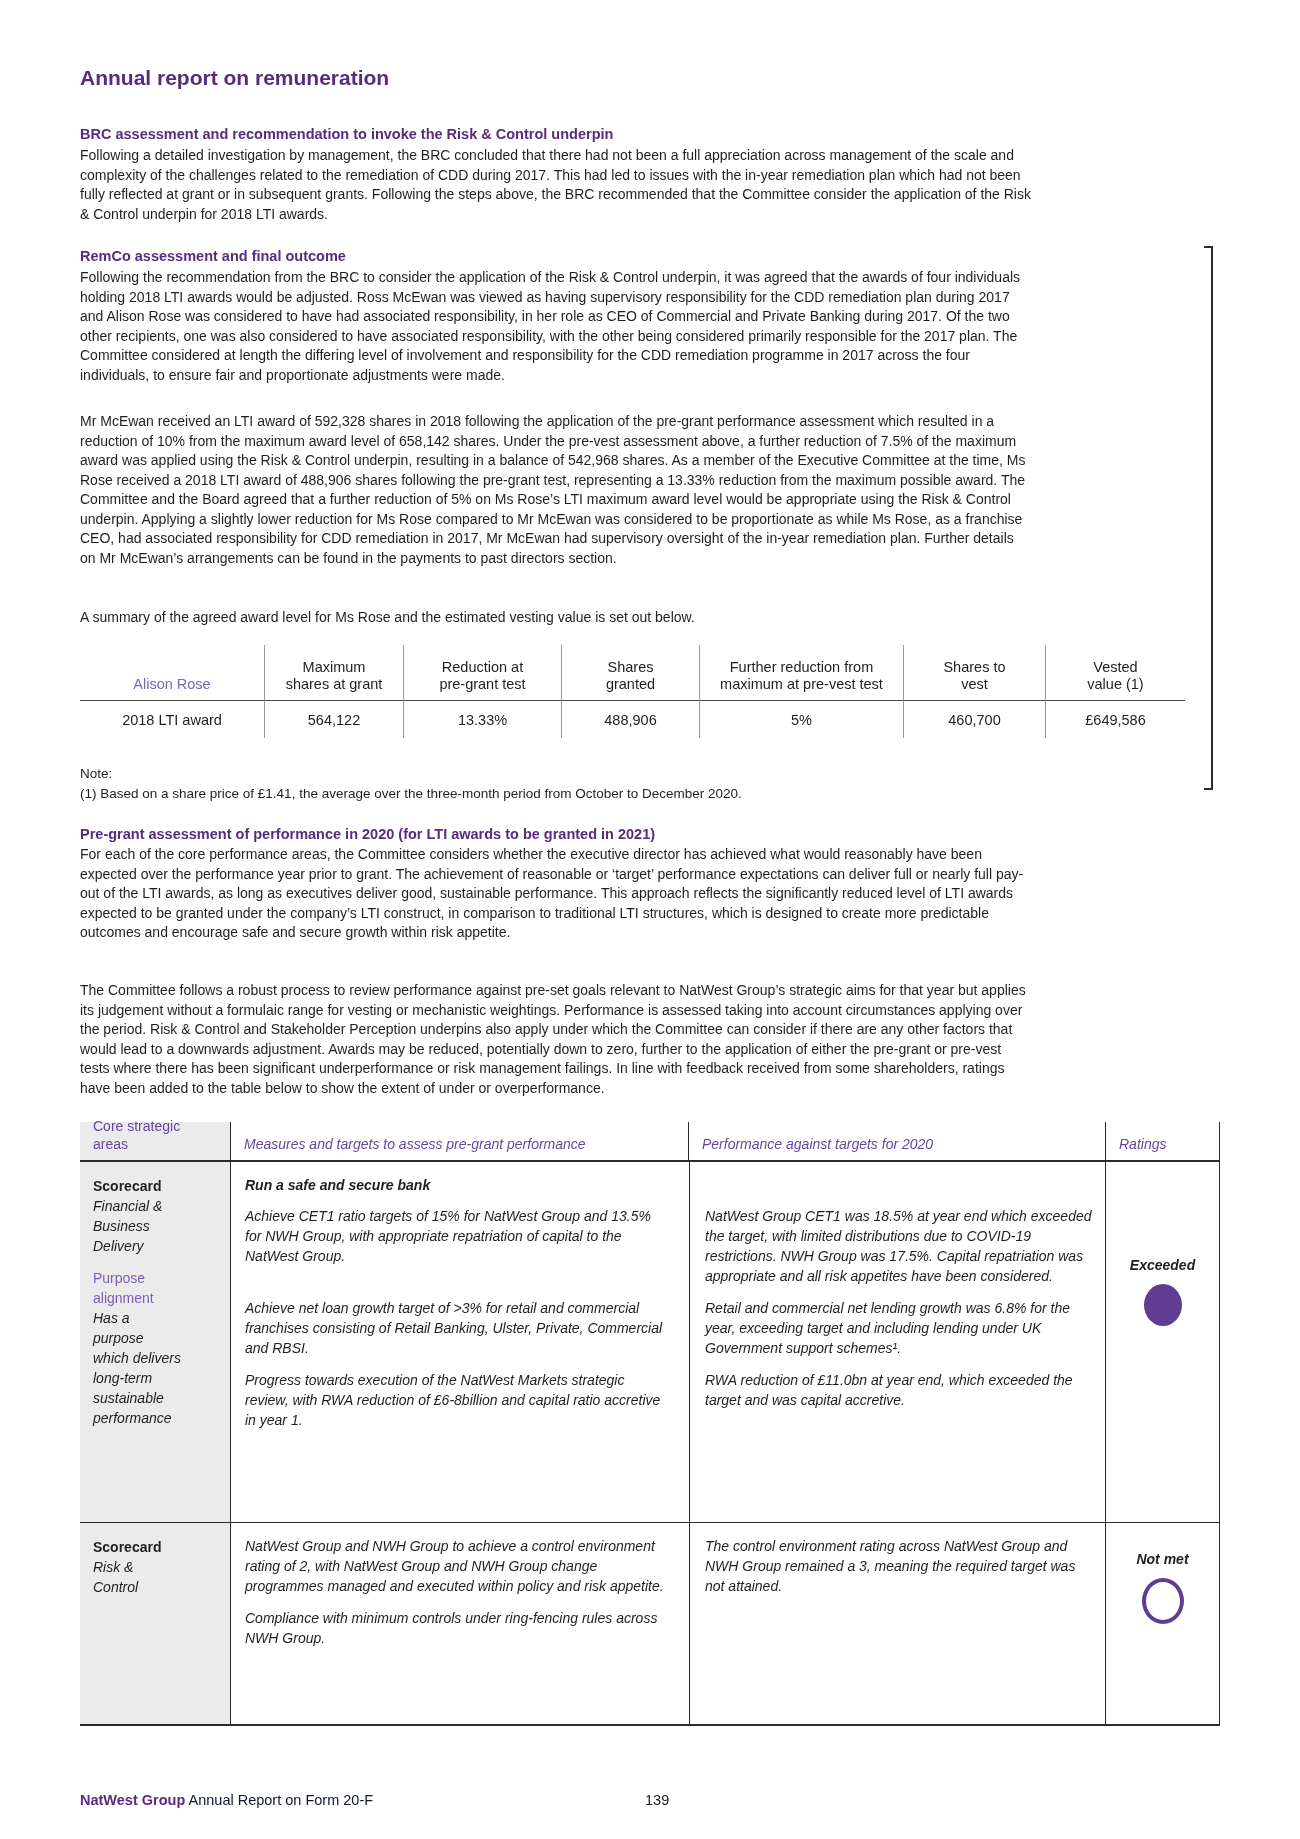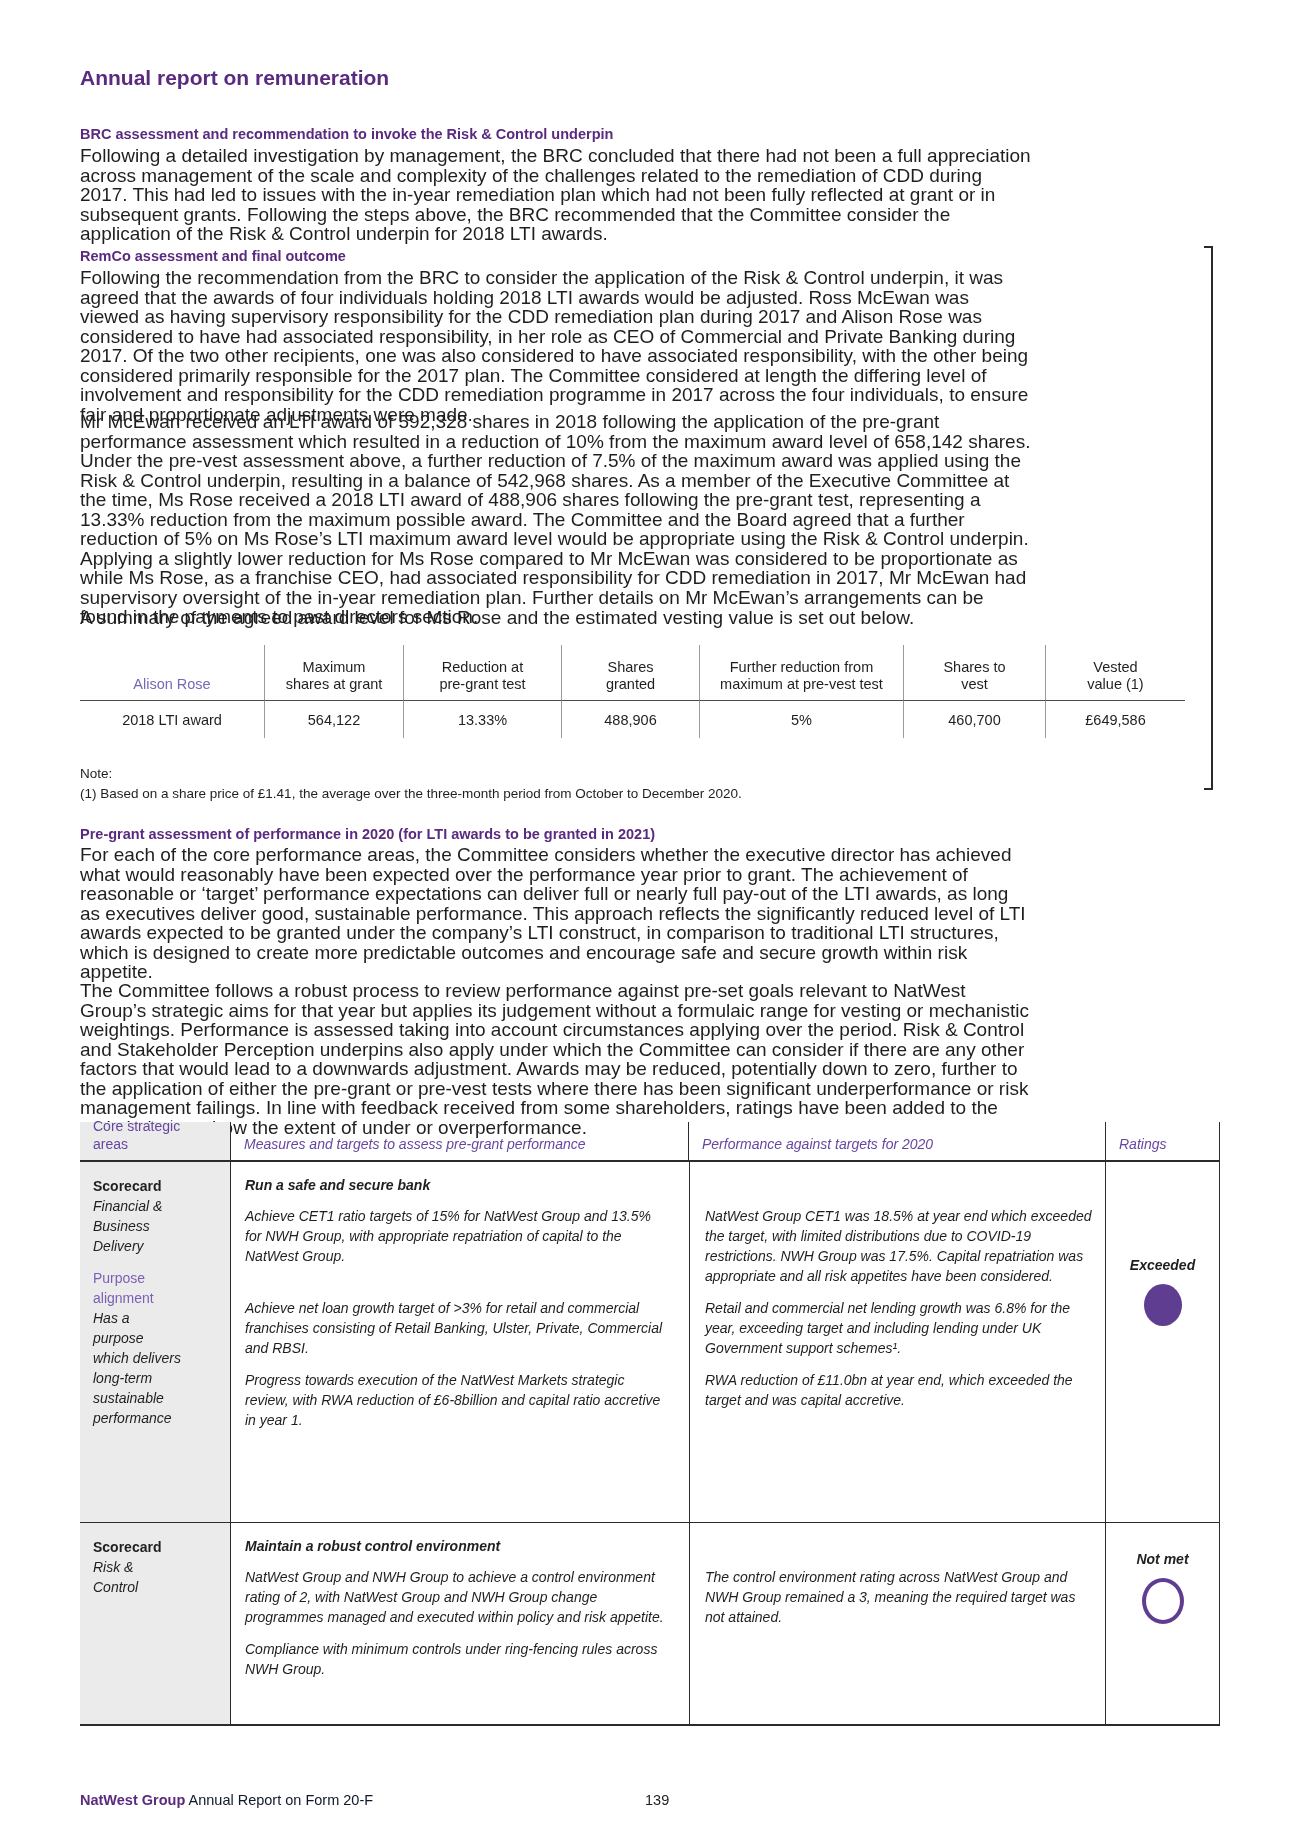--- a/index.html
+++ b/index.html
@@ -3,21 +3,21 @@
 <meta charset="utf-8">
 <style>
   html,body{margin:0;padding:0;}
   body{
     width:1300px;height:1839px;position:relative;background:#ffffff;
     font-family:"Liberation Sans", sans-serif;color:#1f1f1f;overflow:hidden;
   }
   .abs{position:absolute;}
   .title{left:80px;top:66px;font-size:21px;font-weight:bold;color:#5a2a7f;}
   .sec-h{left:80px;font-size:14.5px;font-weight:bold;color:#5a2a7f;}
-  .body-p{left:80px;width:952px;font-size:19px;line-height:19.5px;color:#1f1f1f;}
+  .body-p{left:80px;width:952px;font-size:14px;line-height:19.5px;color:#1f1f1f;}
   .note{font-size:13.5px;color:#1f1f1f;}
 
   
   .bracket{left:1204px;top:246px;width:7px;height:540px;
     border-top:2px solid #2a2a2a;border-right:2px solid #2a2a2a;border-bottom:2px solid #2a2a2a;}
 
   
   .award{left:80px;top:645px;display:grid;
     grid-template-columns:184px 139px 158px 138px 204px 142px 140px;
     grid-template-rows:56px 37px;font-size:14.5px;}
@@ -153,21 +153,20 @@
     </div>
   </div>
 
   <div class="sc-area graybg rowsep">
     <div class="sc-title">Scorecard</div>
     <div class="ital">Risk &amp;
 Control</div>
   </div>
   <div class="sc-mid bL rowsep">
     <div class="vline"></div>
-    <div class="gtitle">Maintain a robust control environment</div>
     <div class="pair">
       <div class="m">NatWest Group and NWH Group to achieve a control environment rating of 2, with NatWest Group and NWH Group change programmes managed and executed within policy and risk appetite.</div>
       <div class="p">The control environment rating across NatWest Group and NWH Group remained a 3, meaning the required target was not attained.</div>
     </div>
     <div class="pair">
       <div class="m">Compliance with minimum controls under ring-fencing rules across NWH Group.</div>
       <div class="p"></div>
     </div>
   </div>
   <div class="sc-rating bL bR rowsep">

